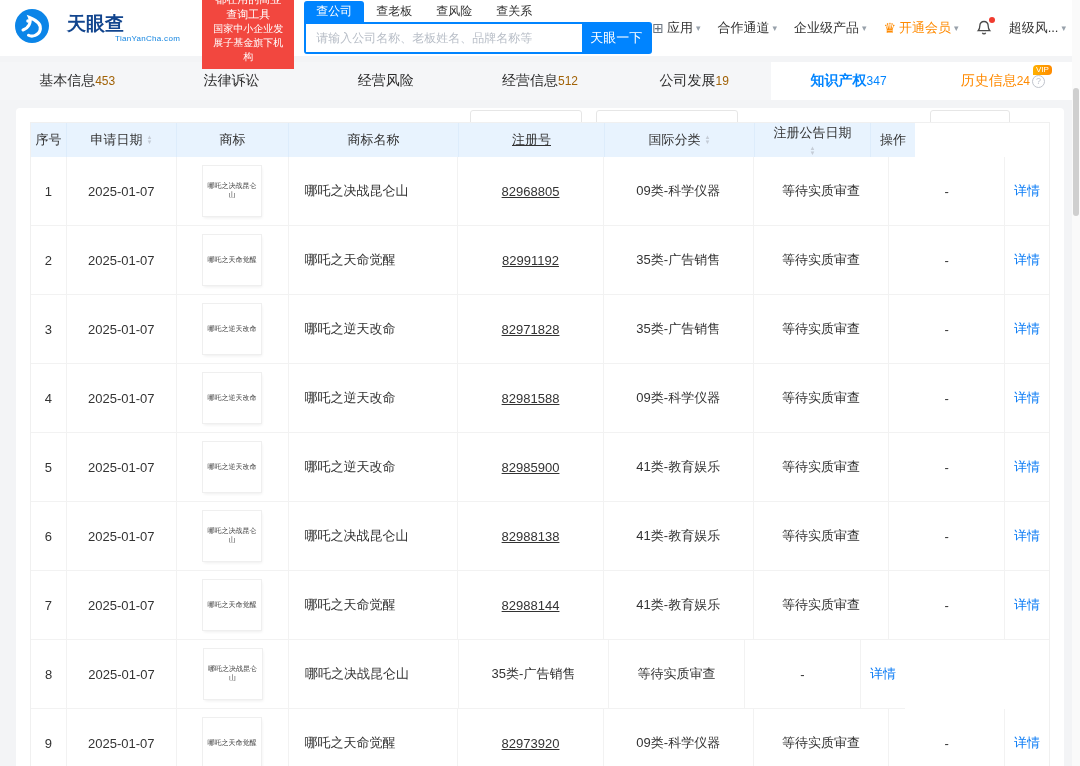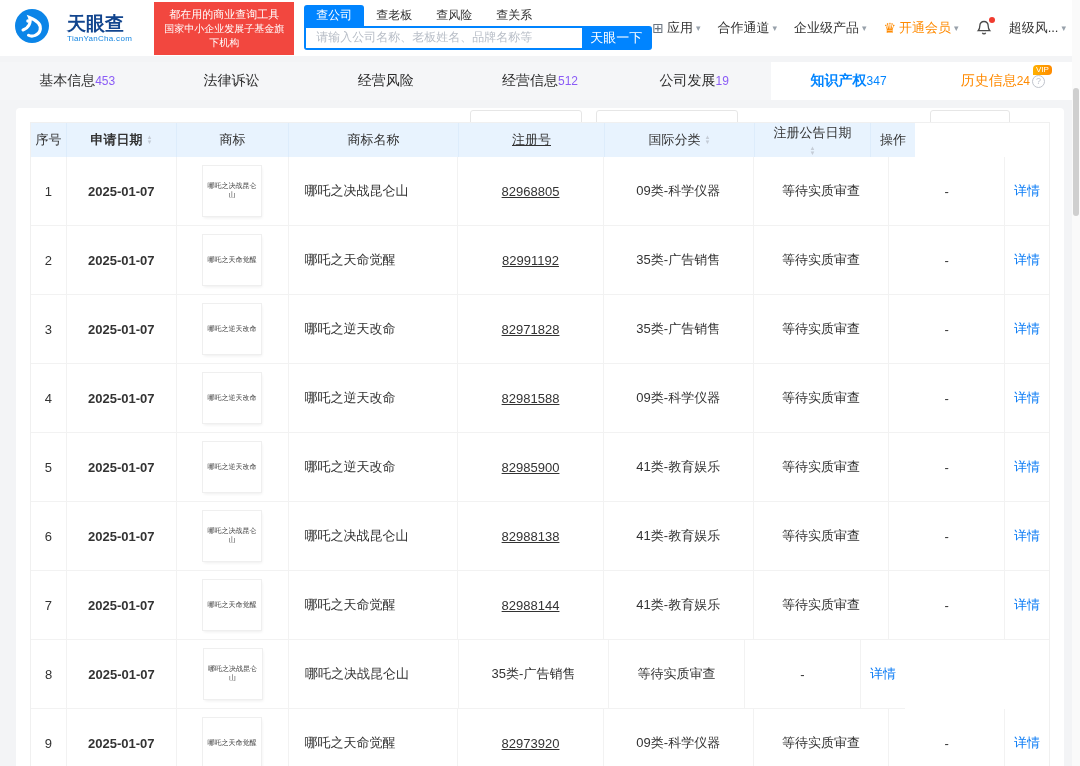--- a/index.html
+++ b/index.html
@@ -3,47 +3,47 @@
 <meta charset="utf-8">
 <style>
   * { margin:0; padding:0; box-sizing:border-box; }
   html,body { width:1080px; height:766px; overflow:hidden; }
   body { background:#f3f4f6; font-family:"Liberation Sans","DejaVu Sans",sans-serif; color:#333; }
 
   
   .site-header { height:56px; background:#fff; display:flex; align-items:center; padding:0 14px; }
   .logo { display:flex; align-items:center; gap:17px;justify-content:space-between; }
   .logo-brand { font-size:19px; font-weight:700; color:#12458e; line-height:20px; }
-  .logo-domain { font-size:8px; color:#1585e0; letter-spacing:.3px; }
+  .logo-domain { font-size:8px; color:#1585e0; letter-spacing:.3px;margin-left:48px; }
   .promo { margin-left:22px; background:#f2473f; color:#fff; padding:5px 10px; text-align:center; }
   .promo div:first-child { font-size:11px; line-height:15px; }
   .promo div:last-child { font-size:10px; line-height:14px; }
 
   .search-block { margin-left:10px; display:flex; flex-direction:column; }
   .mini-tabs { display:flex; align-items:flex-end; height:20px; font-size:12px; }
   .mini-tab { padding:2px 12px; color:#333; cursor:pointer; }
   .mini-tab.active { background:#0084ff; color:#fff; border-radius:3px 3px 0 0; }
-  .search-row { display:flex; width:348px; height:24px; border:2px solid #0084ff; border-radius:0 3px 3px 3px; background:#fde047;font-family:Liberation Mono, monospace; }
+  .search-row { display:flex; width:348px; height:32px; border:2px solid #0084ff; border-radius:0 3px 3px 3px; background:#fde047; }
   .search-row input { flex:1; border:none; outline:none; padding:0 10px; font-size:12px; color:#333; font-family:inherit; }
   .search-row input::placeholder { color:#b8bec7; }
   .search-row button { width:68px; background:#0084ff; border:none; color:#fff; font-size:13px; cursor:pointer; font-family:inherit; }
 
   .right-menu { margin-left:auto; display:flex; align-items:center; gap:17px; font-size:13px; white-space:nowrap; }
   .menu-item { display:flex; align-items:center; gap:3px; cursor:pointer; }
   .menu-item .glyph { font-size:14px; color:#6a7480; line-height:1; }
   .caret { font-size:9px; color:#98a1ab; }
   .menu-item.vip { color:#ff8a00; }
   .menu-item.vip .glyph { color:#ff8a00; }
   .bell-wrap { position:relative; cursor:pointer; display:flex; align-items:center; }
   .bell-dot { position:absolute; top:-3px; right:-3px; width:6px; height:6px; border-radius:50%; background:#f03b2f; }
 
   
   .section-tabs { height:38px; margin-top:6px; background:#f5f6f8; display:flex; }
   .section-tab { flex:1; display:flex; align-items:center; justify-content:center; font-size:14px; color:#2b2b2b; cursor:pointer; position:relative; }
-  .section-tab .count { font-size:12px; color:#8b5cf6; }
+  .section-tab .count { font-size:12px; color:#a16207; }
   .section-tab.active { background:#fff; color:#0084ff; font-weight:700; }
   .section-tab.active .count { color:#0084ff; font-weight:400; }
   .section-tab.history { background:#fff; color:#ff8a00; }
   .section-tab.history .count { color:#ff8a00; }
   .vip-chip { position:absolute; top:3px; right:28px; background:linear-gradient(90deg,#ffb100,#ff8a00); color:#fff; font-size:8px; line-height:10px; padding:0 3px; border-radius:4px 4px 4px 0; }
   .help-circle { width:13px; height:13px; border:1px solid #c0c4cc; border-radius:50%; color:#c0c4cc; font-size:9px; line-height:11px; text-align:center; margin-left:2px; }
 
   
   .content-card { margin:8px 16px 0; background:#fff; border-radius:4px 4px 0 0; padding:0 14px; height:658px; overflow:hidden; }
   .filter-stub { height:14px; overflow:hidden; display:flex; gap:14px; padding-top:2px; }
@@ -51,21 +51,21 @@
   .stub-1 { width:112px; margin-left:440px; }
   .stub-2 { width:142px; }
   .stub-3 { width:80px; margin-left:auto; margin-right:40px; }
 
   
   .tm-table { width:1020px; margin:0 auto; border:1px solid #f0f0f0; border-bottom:none; font-size:13px; }
   .tr { display:flex; }
   .th { background:#e8f3fe; height:34px; display:flex; align-items:center; justify-content:center; gap:4px; border-right:1px solid #ddecfb; color:#333; }
   .td { height:69px; display:flex; align-items:center; justify-content:center; border-right:1px solid #f2f2f2; border-bottom:1px solid #f2f2f2; }
   .c-no { width:36px; }
-  .c-date { width:110px;font-weight:bold; }
+  .c-date { width:110px; }
   .c-mark { width:112px; }
   .c-name { width:170px; }
   .c-reg { width:146px;text-decoration:underline; }
   .c-class { width:150px; }
   .c-status { width:136px; }
   .c-pub { width:116px;flex-direction:column; }
   .c-op { width:44px; border-right:none !important; }
   .td.c-name { justify-content:flex-start; padding-left:16px; }
   .sort { display:flex; flex-direction:column; justify-content:center; }
   .sort i { font-style:normal; font-size:6px; line-height:5px; color:#c5ccd6; }

